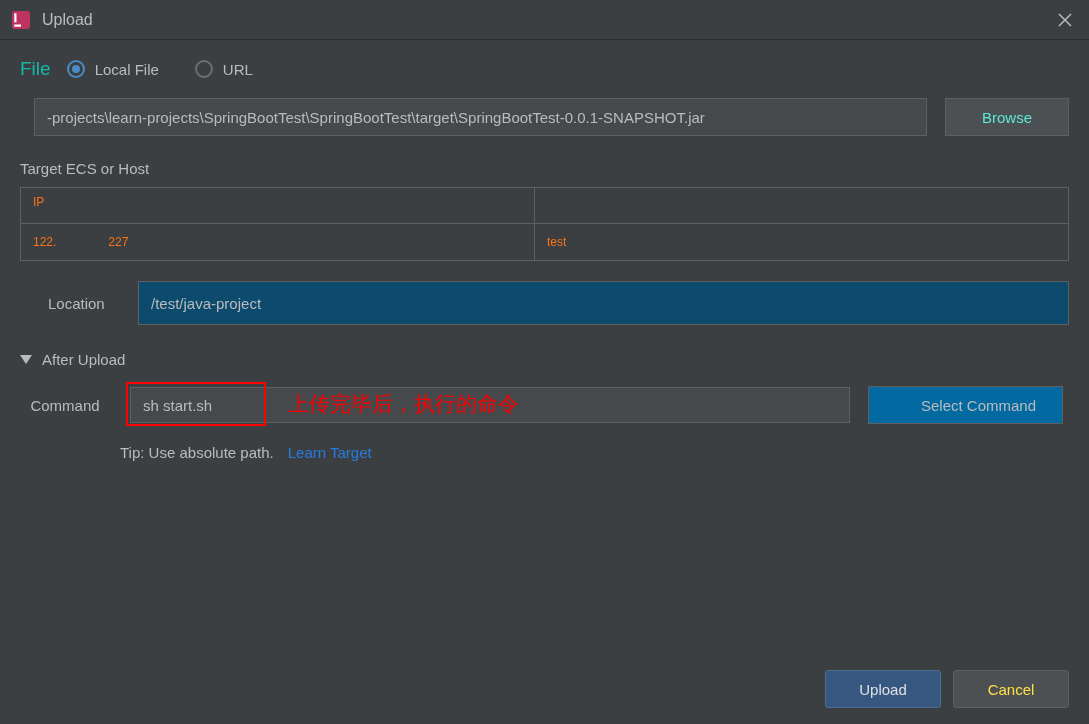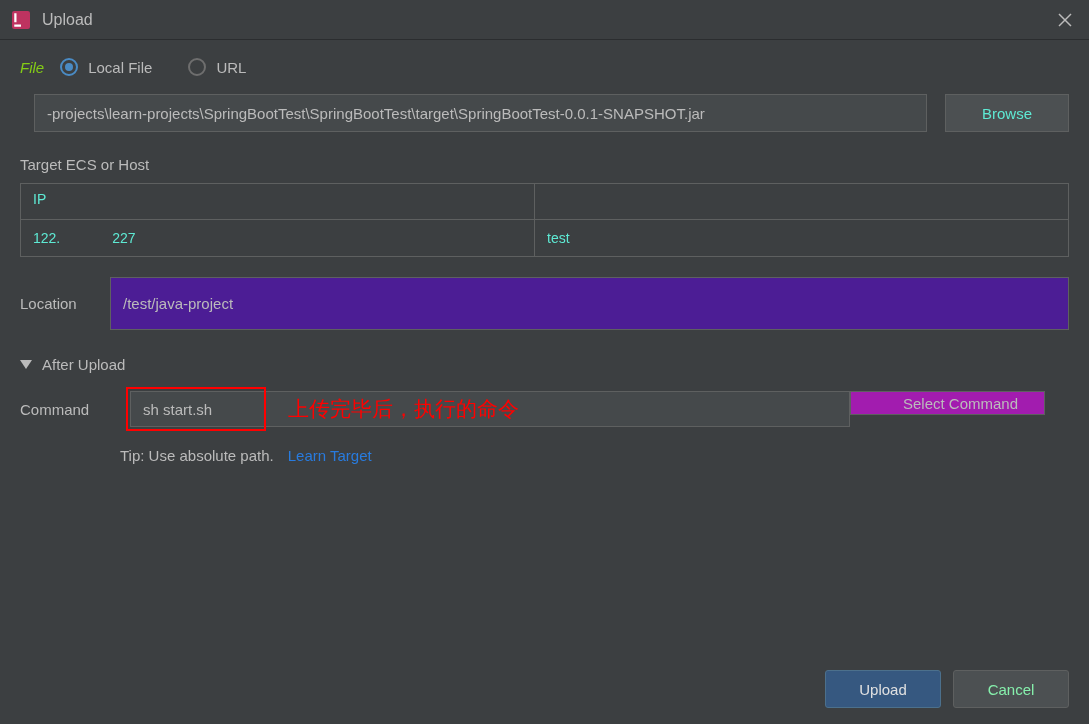--- a/index.html
+++ b/index.html
@@ -57,23 +57,22 @@
     .content {
       padding: 18px 20px;
     }
     .file-row {
       display: flex;
       align-items: center;
       gap: 16px;
       margin-bottom: 18px;
     }
     .file-label {
-      font-size: 15px;
-      color: #84cc16;
-      font-style: italic;
+      font-size: 19px;
+      color: #14b8a6;
     }
     .radio-group {
       display: flex;
       align-items: center;
       gap: 36px;
     }
     .radio-option {
       display: flex;
       align-items: center;
       gap: 10px;
@@ -132,22 +131,22 @@
       border: 1px solid #5e6060;
       margin-bottom: 20px;
     }
     .table-header {
       display: flex;
       height: 36px;
       border-bottom: 1px solid #5e6060;
     }
     .table-cell {
       padding: 7px 12px;
-      font-size: 14px;
-      color: #5eead4;
+      font-size: 12px;
+      color: #f97316;
     }
     .col-ip {
       width: 514px;
       border-right: 1px solid #5e6060;
     }
     .col-tag {
       flex: 1;
     }
     .table-row {
       display: flex;
@@ -167,25 +166,26 @@
     }
     .location-row {
       display: flex;
       align-items: center;
       gap: 20px;
       margin-bottom: 26px;
     }
     .location-label {
       width: 70px;
       font-size: 15px;
+      margin-left: 28px;
     }
     .location-input {
       flex: 1;
-      height: 53px;
-      background: #4c1d95;
+      height: 44px;
+      background: #0c4a6e;
       border: 1px solid #5e6060;
       color: #bbbbbb;
       padding: 0 12px;
       font-size: 15px;
       font-family: inherit;
     }
     .collapsible-header {
       display: flex;
       align-items: center;
       gap: 10px;
@@ -202,41 +202,43 @@
     .command-row {
       display: flex;
       align-items: center;
       gap: 20px;
       margin-bottom: 20px;
       position: relative;
     }
     .command-label {
       width: 90px;
       font-size: 15px;
+      text-align: center;
     }
     .command-input-wrap {
       position: relative;
       flex: 1;
       display: flex;
-      gap: 0;
+      gap: 18px;
+      align-items: center;
     }
     .command-input {
       width: 720px;
       height: 36px;
       background: #45494b;
       border: 1px solid #5e6060;
       color: #bbbbbb;
       padding: 0 12px;
       font-size: 15px;
       font-family: inherit;
     }
     .select-command-btn {
       width: 195px;
-      height: 24px;
-      background: #a21caf;
+      height: 38px;
+      background: #0369a1;
       border: 1px solid #5e6060;
       color: #bbbbbb;
       font-size: 15px;
       cursor: pointer;
       font-family: inherit;
       padding-left: 26px;
     }
     .red-box {
       position: absolute;
       border: 2px solid #ff0000;
@@ -285,21 +287,21 @@
       font-size: 15px;
       cursor: pointer;
       font-family: inherit;
       border-radius: 3px;
     }
     .cancel-btn {
       width: 116px;
       height: 38px;
       background: #4c5052;
       border: 1px solid #5e6060;
-      color: #86efac;
+      color: #fde047;
       font-size: 15px;
       cursor: pointer;
       font-family: inherit;
       border-radius: 3px;
     }
   </style>
 </head>
 <body>
 
 <div class="title-bar">

